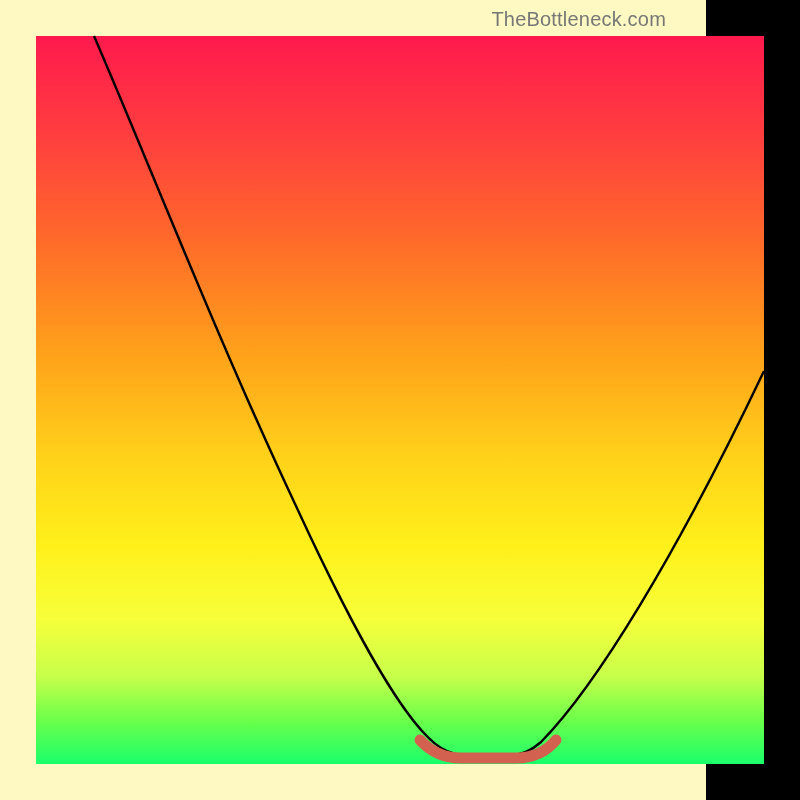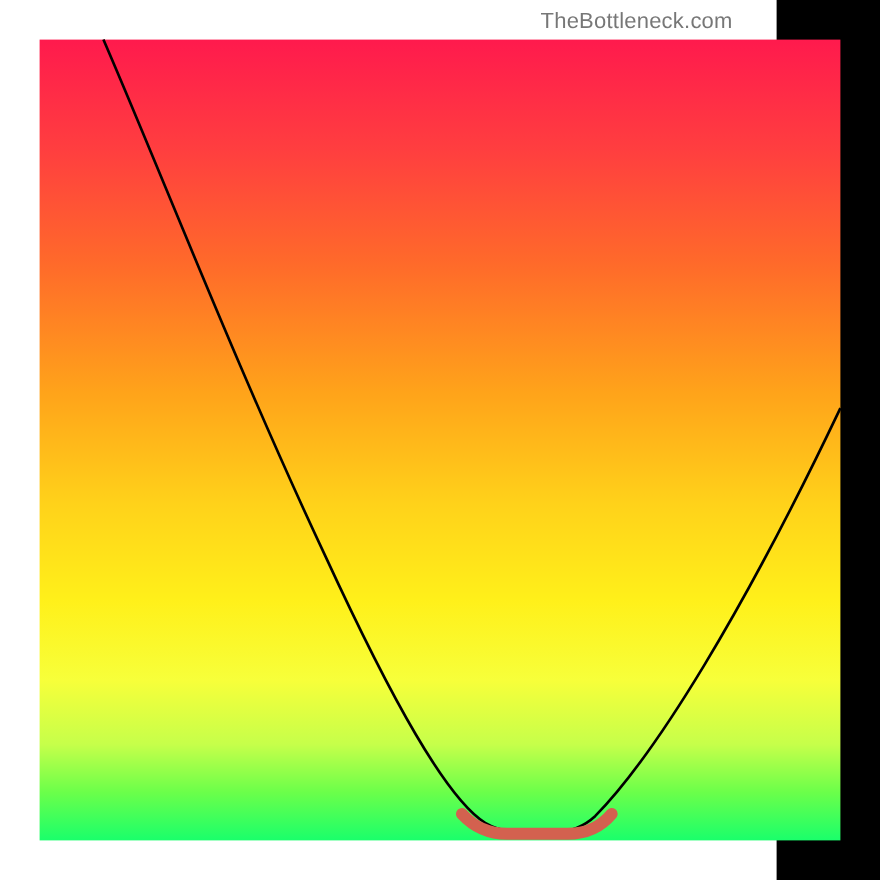--- a/index.html
+++ b/index.html
@@ -8,21 +8,21 @@
     width: 800px;
     height: 800px;
     background: #000;
     font-family: -apple-system, Helvetica, Arial, sans-serif;
     overflow: hidden;
   }
   .frame {
     position: relative;
     width: 706px;
     height: 800px;
-    background: #ffffff;
+    background: #fef9c3;
   }
   .plot-area {
     position: absolute;
     left: 36px;
     top: 36px;
     width: 728px;
     height: 728px;
     
     background: linear-gradient(
       to bottom,

